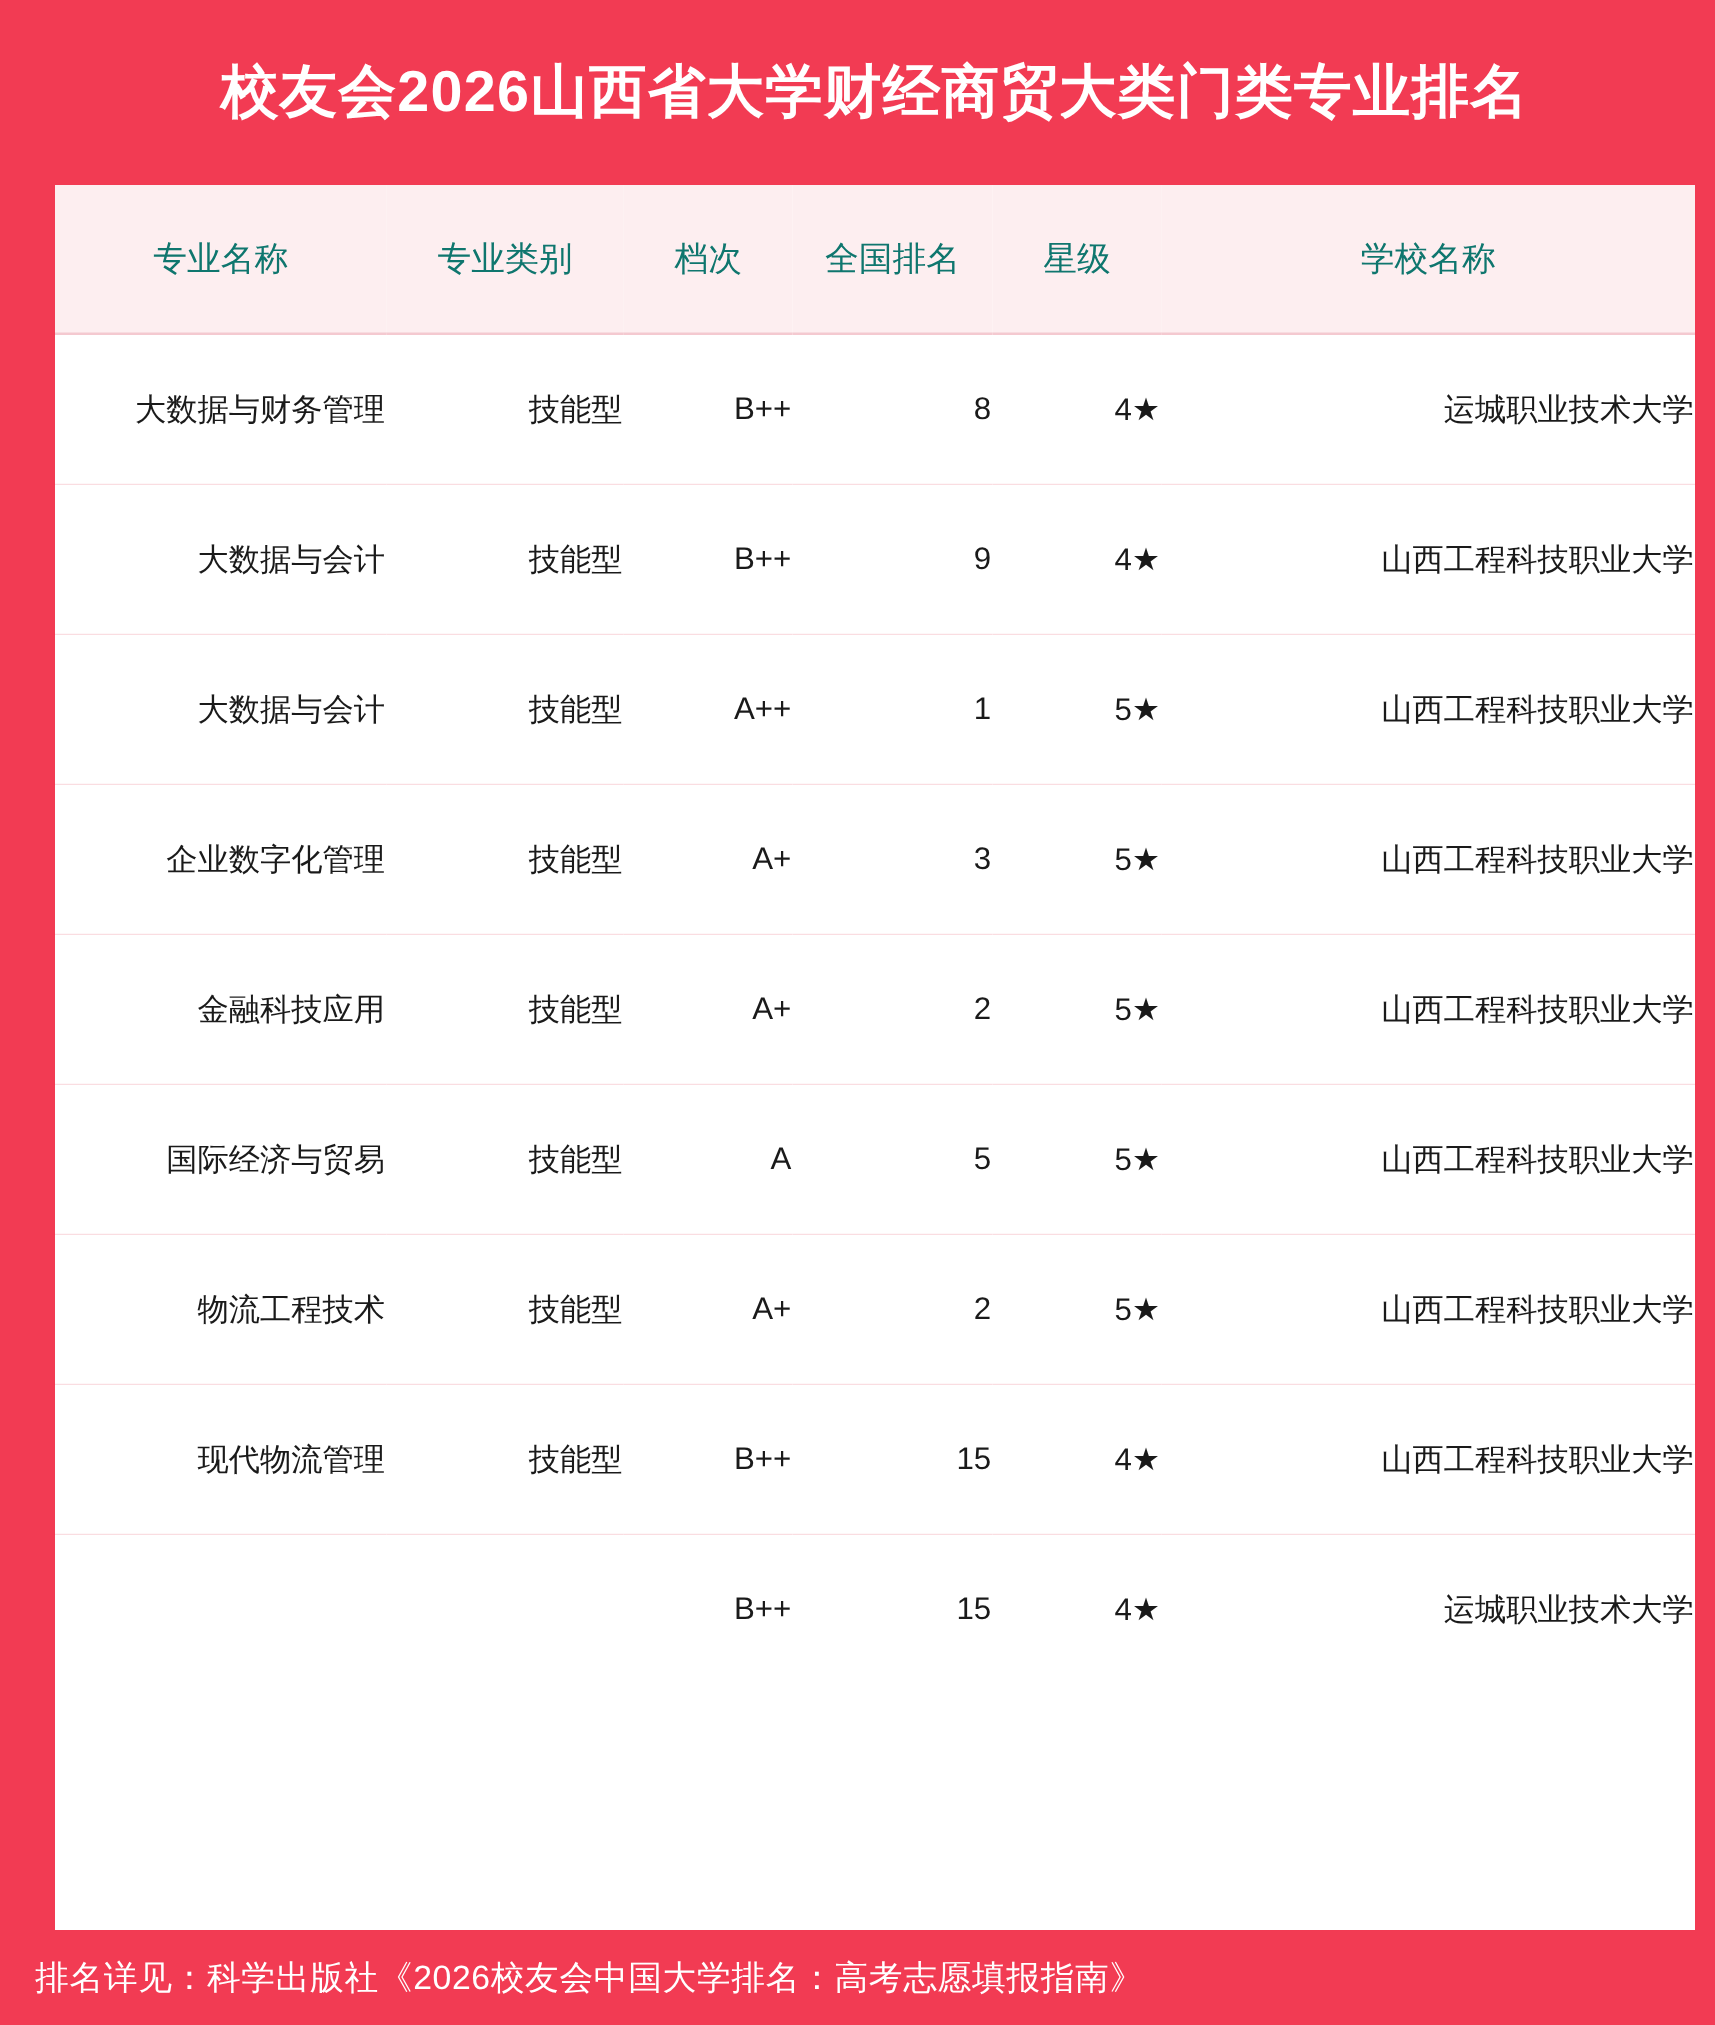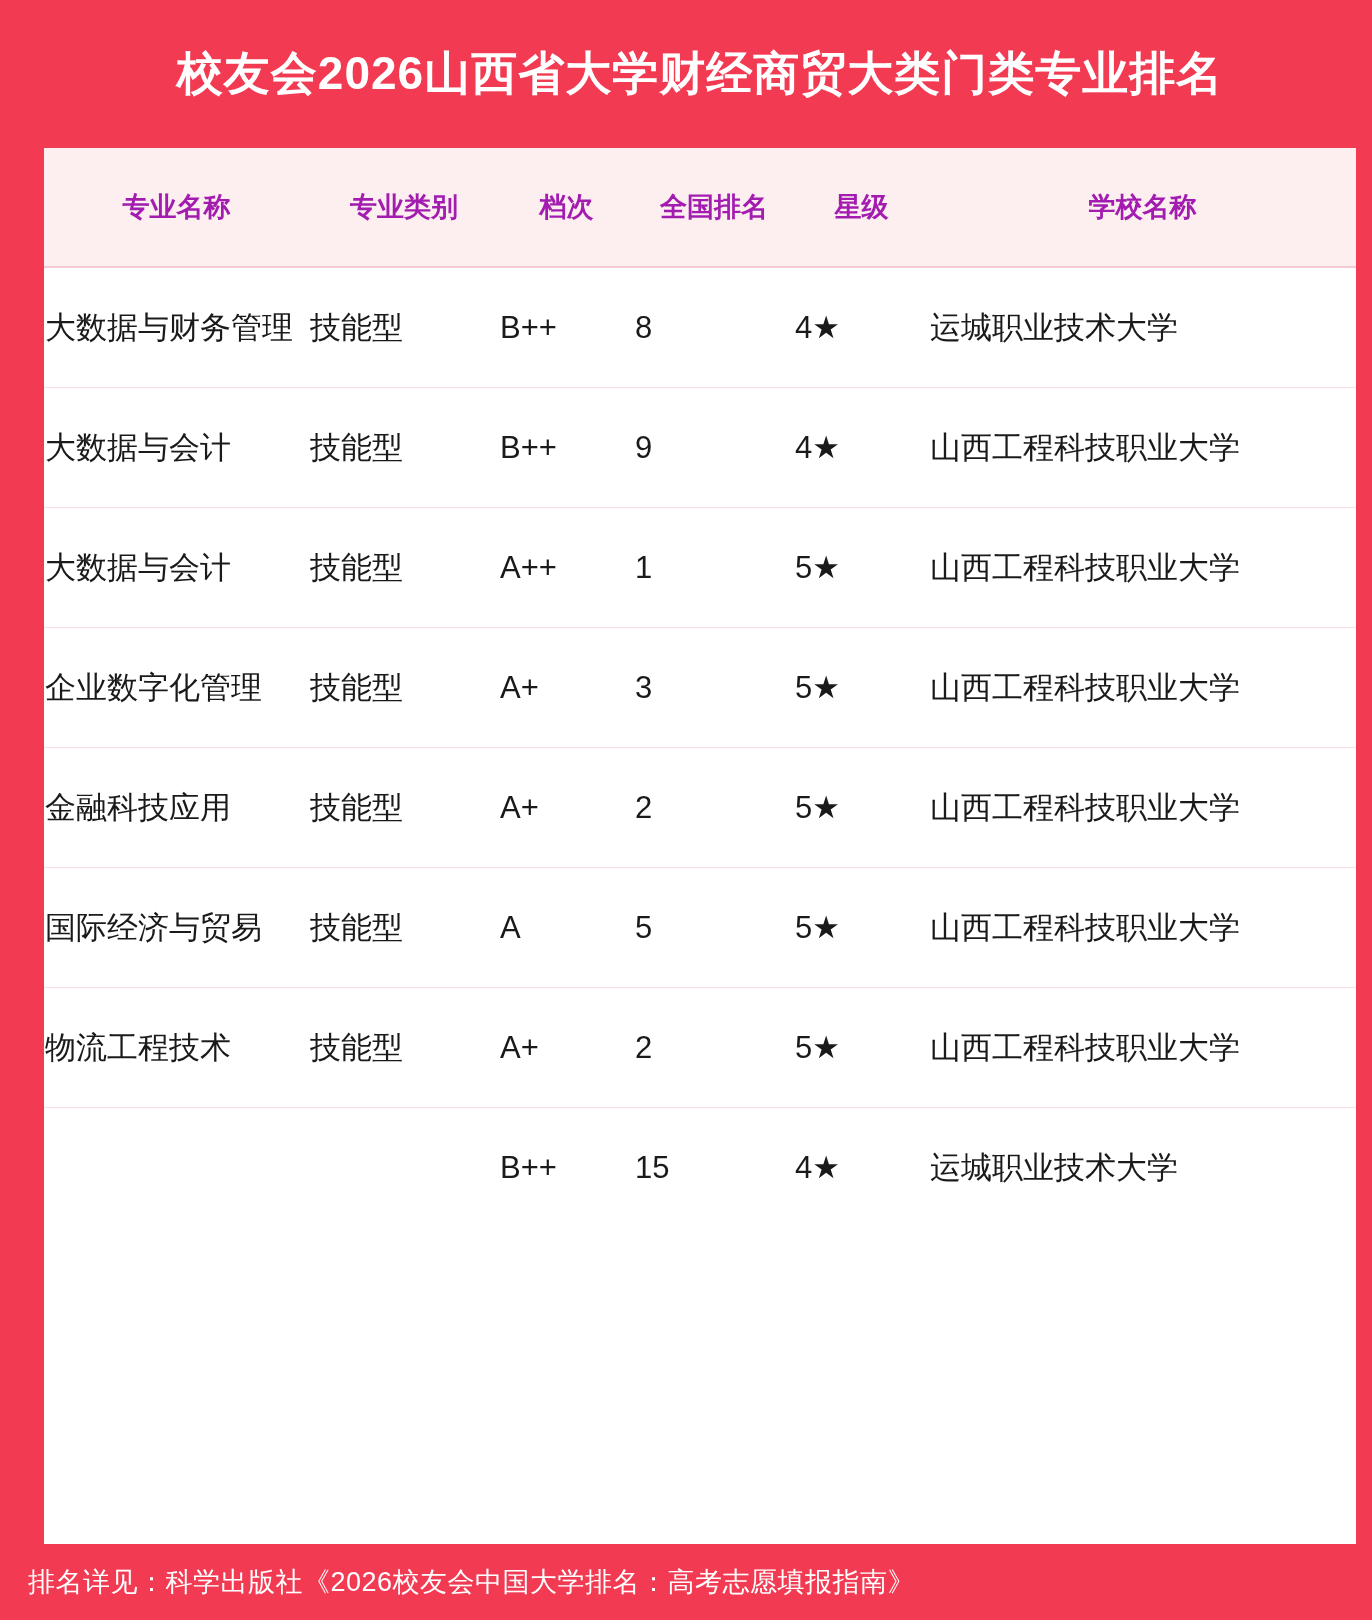--- a/index.html
+++ b/index.html
@@ -50,31 +50,31 @@
     width: 100%;
     border-collapse: collapse;
     table-layout: fixed;
   }
   thead tr {
     background: #fdeef0;
   }
   thead th {
     height: 116px;
     font-size: 27px;
-    font-weight: bold;
-    color: #a21caf;
+    font-weight: normal;
+    color: #0f766e;
     text-align: center;
     vertical-align: middle;
     border-bottom: 2px solid #f4c9d0;
   }
   tbody td {
     height: 117px;
-    font-size: 31px;
+    font-size: 25px;
     color: #1a1a1a;
-    text-align: left;
+    text-align: right;
     vertical-align: middle;
     border-bottom: 1px solid #fadde1;
     font-weight: normal;
   }
   tbody tr:last-child td {
     border-bottom: none;
   }
   .col-major   { width: 265px; }
   .col-type    { width: 190px; }
   .col-grade   { width: 135px; }
@@ -175,20 +175,28 @@
         </tr>
         <tr>
           <td>物流工程技术</td>
           <td>技能型</td>
           <td>A+</td>
           <td>2</td>
           <td>5★</td>
           <td>山西工程科技职业大学</td>
         </tr>
         <tr>
+          <td>现代物流管理</td>
+          <td>技能型</td>
+          <td>B++</td>
+          <td>15</td>
+          <td>4★</td>
+          <td>山西工程科技职业大学</td>
+        </tr>
+        <tr>
           <td></td>
           <td></td>
           <td>B++</td>
           <td>15</td>
           <td>4★</td>
           <td>运城职业技术大学</td>
         </tr>
       </tbody>
     </table>
   </div>

